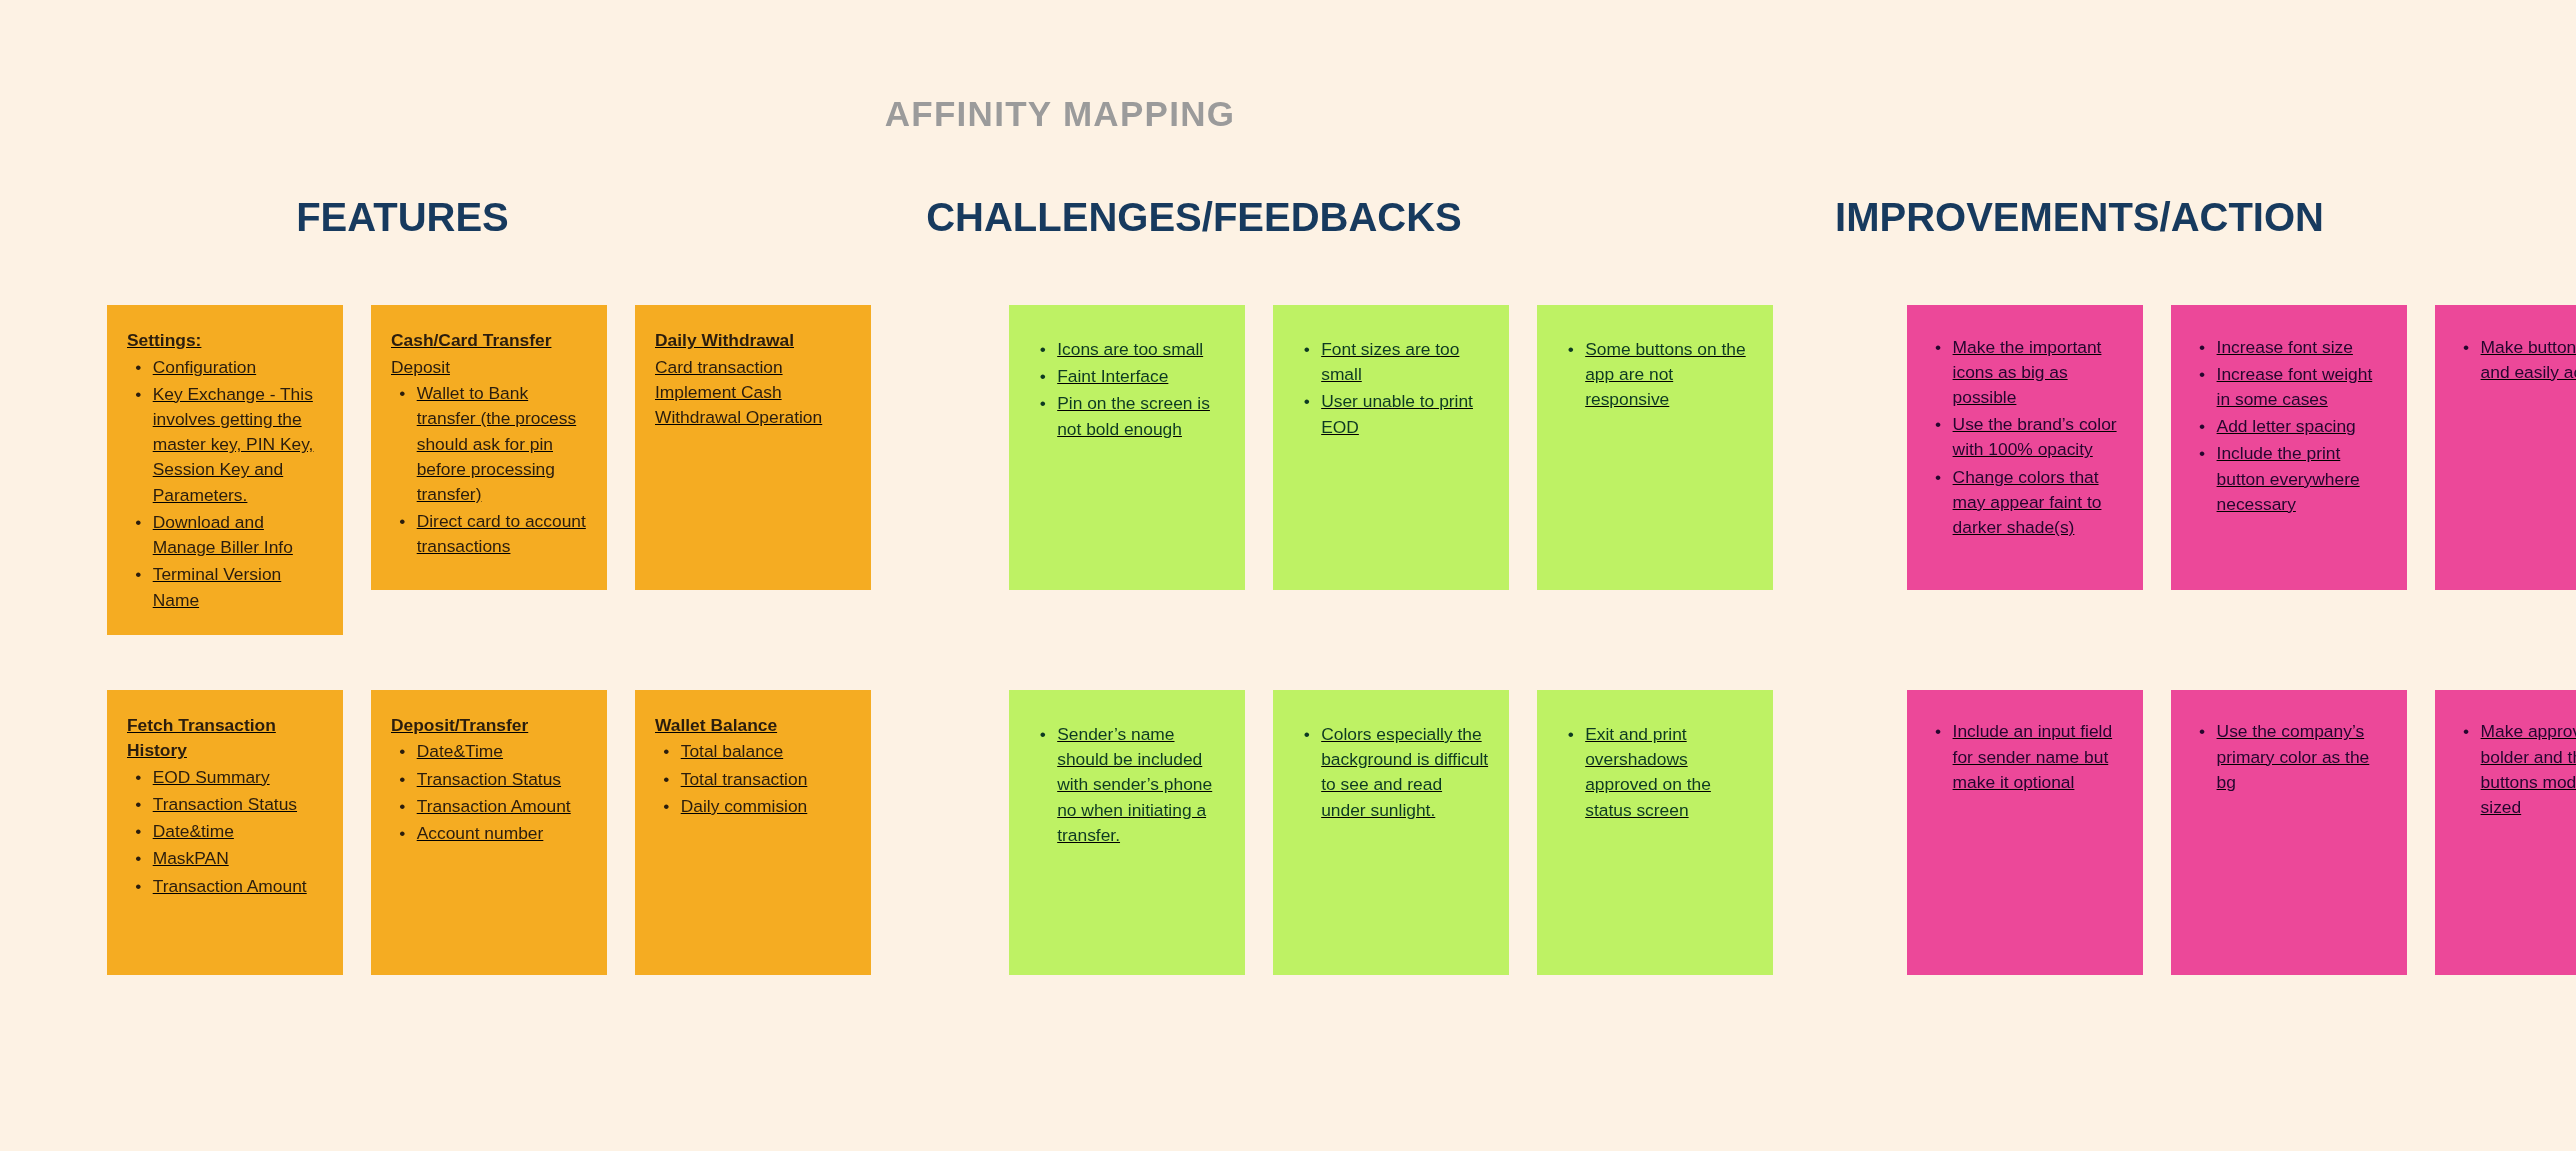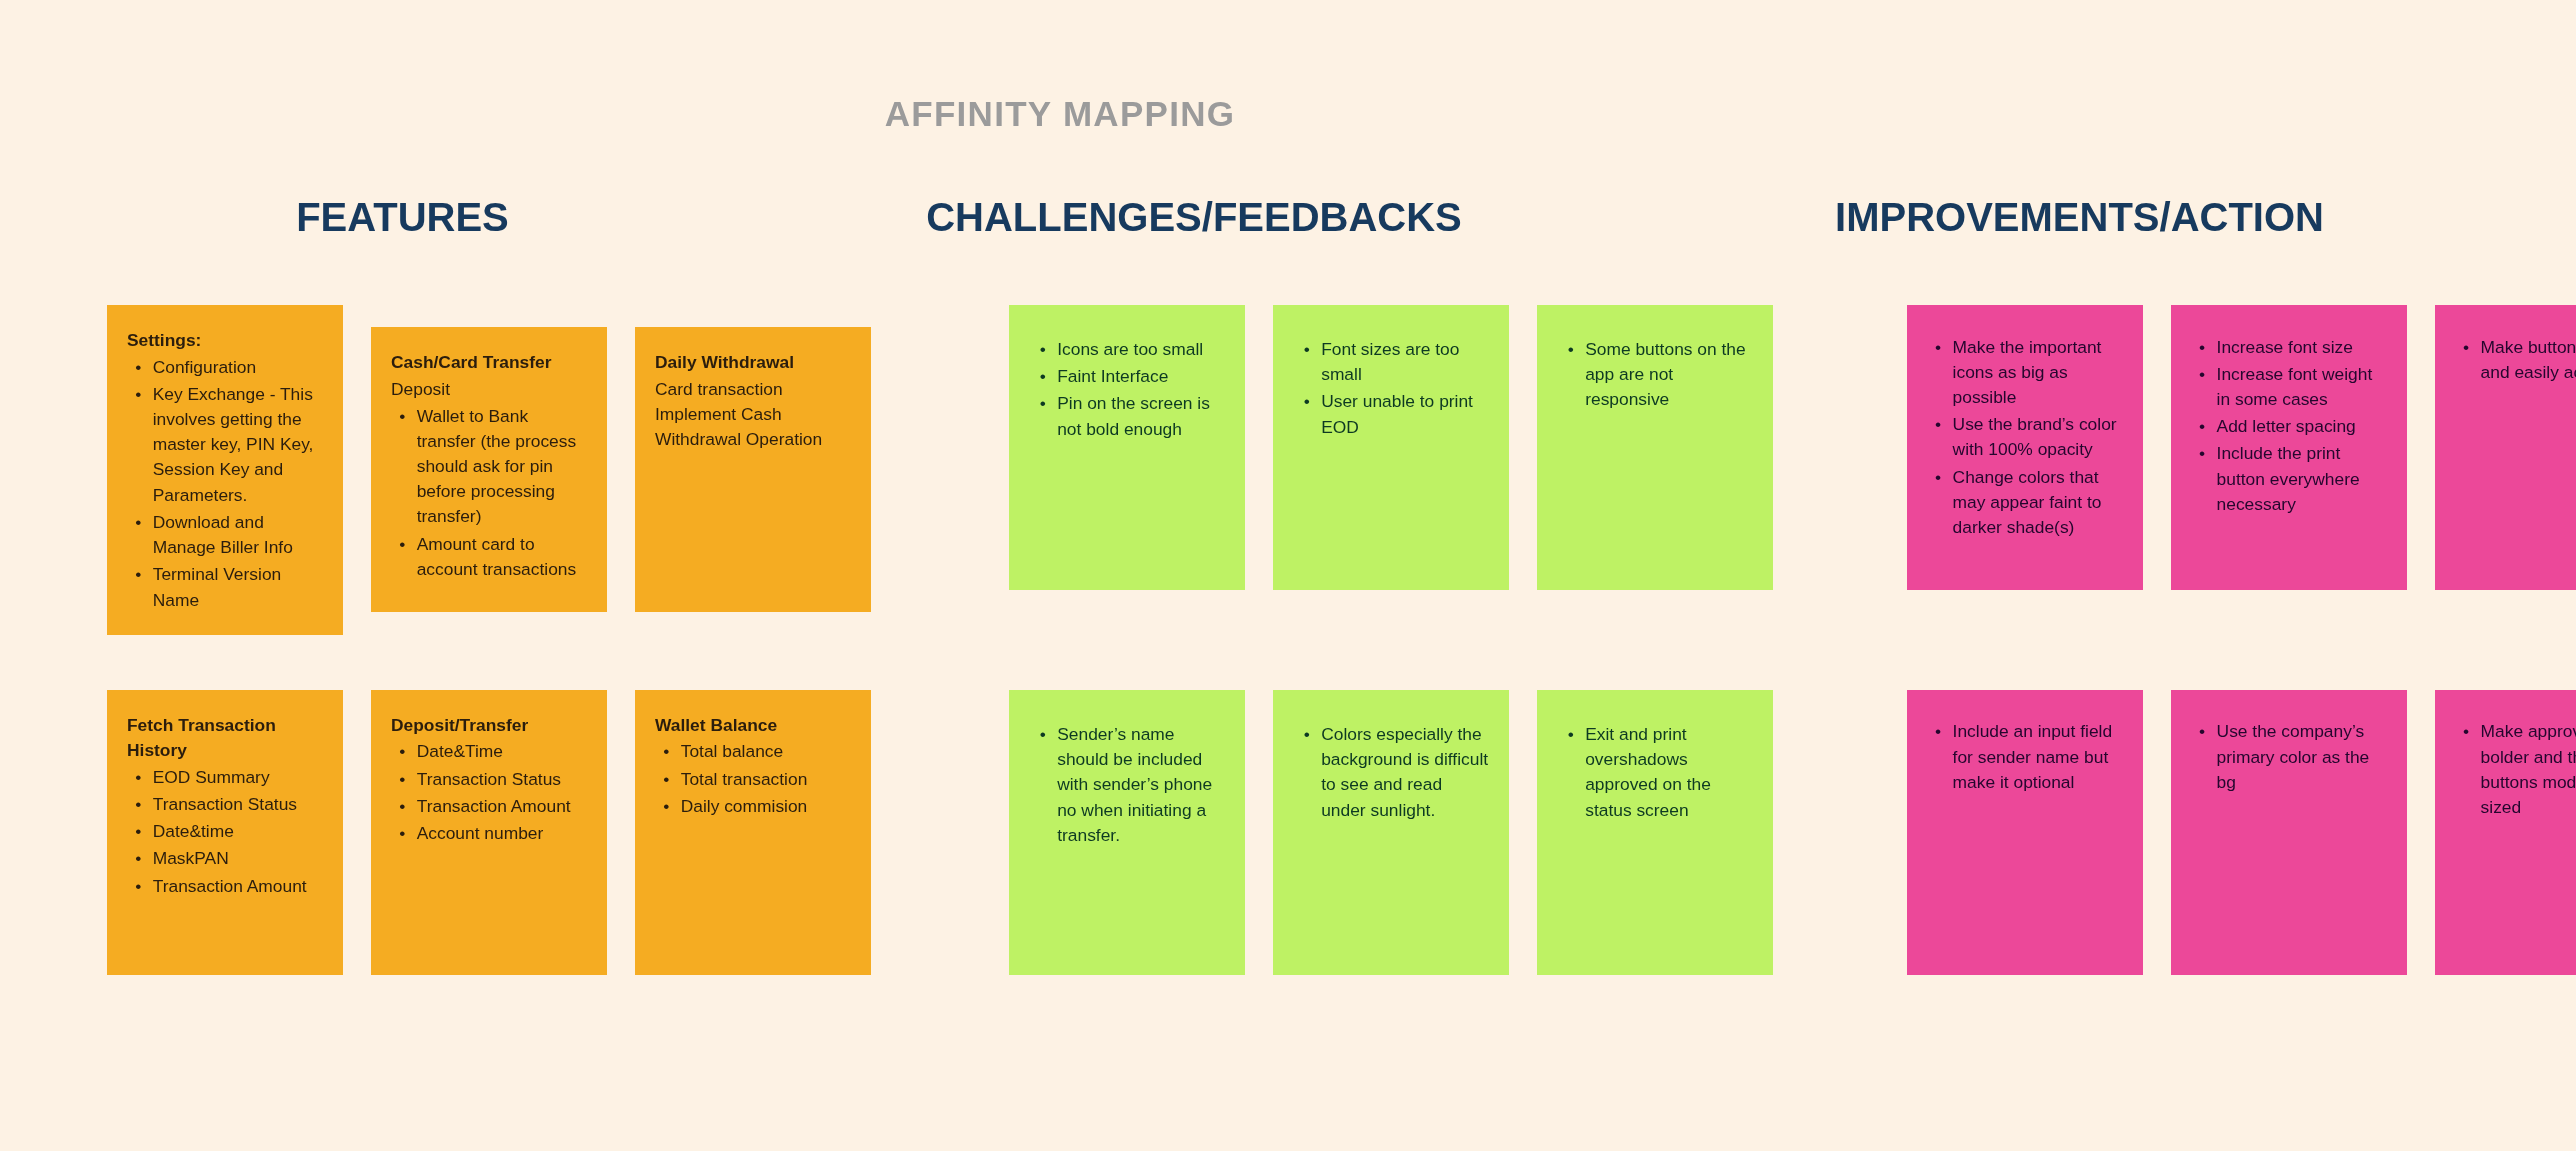--- a/index.html
+++ b/index.html
@@ -54,21 +54,22 @@
     width: 2576px;
   }
   .row {
     display: flex;
     align-items: flex-start;
   }
   .row + .row { margin-top: 55px; }
 
   .group {
     display: flex;
-    align-items: center;
+    align-items: flex-start;
+    text-decoration: underline;
   }
   .group-features { margin-left: 107px; }
   .group-challenges { margin-left: 138px; }
   .group-improvements { margin-left: 134px; }
 
   .card {
     box-sizing: border-box;
     padding: 23px 20px 20px 20px;
     font-size: 17.4px;
     line-height: 1.45;
@@ -159,21 +160,21 @@
               <li>Key Exchange - This involves getting the master key, PIN Key, Session Key and Parameters.</li>
               <li>Download and Manage Biller Info</li>
               <li>Terminal Version Name</li>
             </ul>
           </div>
         <div class="card card-orange">
             <div class="card-title">Cash/Card Transfer</div>
             <div class="card-sub">Deposit</div>
             <ul class="bullets">
               <li>Wallet to Bank transfer (the process should ask for pin before processing transfer)</li>
-              <li>Amount card to account transactions</li>
+              <li>Direct card to account transactions</li>
             </ul>
           </div>
         <div class="card card-orange">
             <div class="card-title">Daily Withdrawal</div>
             <div class="card-line">Card transaction</div>
             <div class="card-line">Implement Cash Withdrawal Operation</div>
           </div>
       </div>
       <div class="group group-challenges">
         <div class="card card-green">

